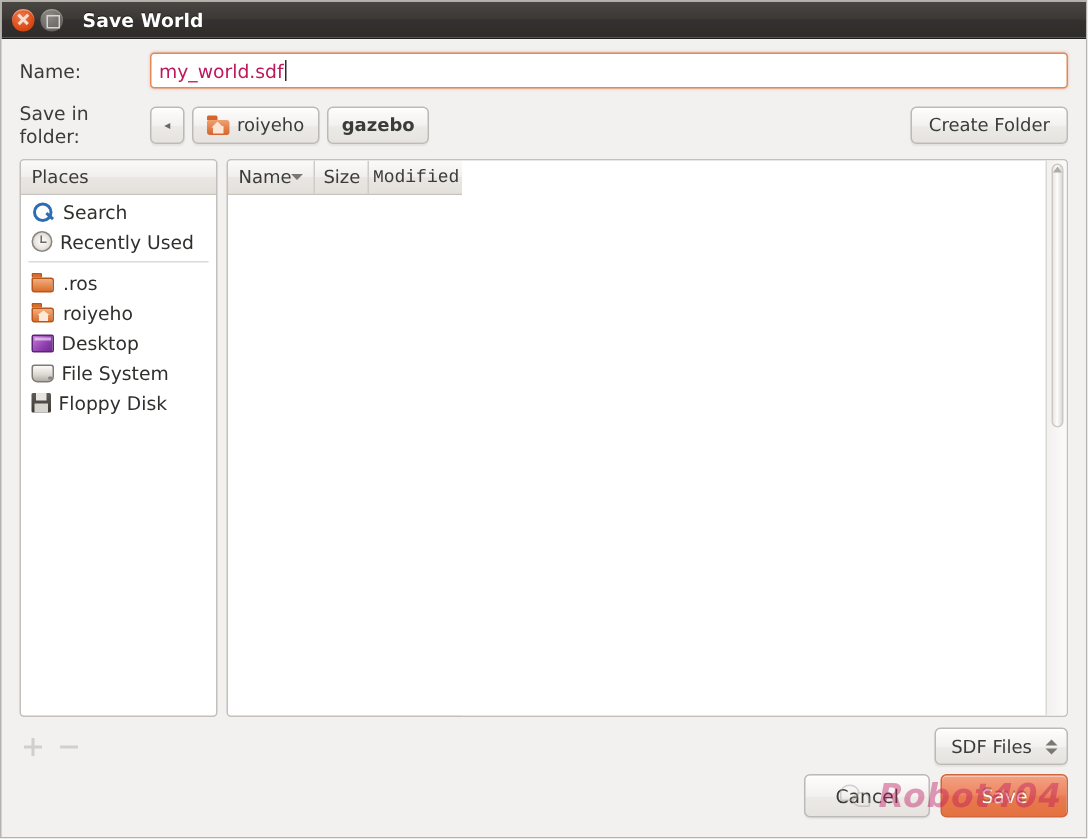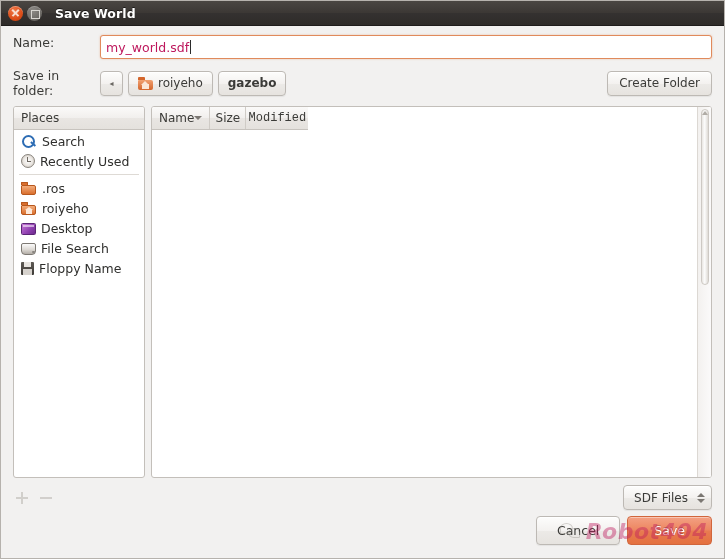--- a/index.html
+++ b/index.html
@@ -58,21 +58,21 @@
     color: #ffffff;
     font-size: 12.5px;
     font-weight: bold;
     margin-left: 9px;
     letter-spacing: .1px;
     text-shadow: 0 -1px 0 rgba(0,0,0,.6);
   }
 
   
   #name-row {
-    display: flex; align-items: flex-start;
+    display: flex; align-items: center;
     padding: 9px 12px 4px 12px;
   }
   #name-label { font-size: 12.5px; color: #3b3b38; width: 87px; }
   #name-input {
     flex: 1;
     height: 24px;
     background: #ffffff;
     border: 1px solid #e08a5c;
     border-radius: 3px;
     box-shadow: 0 0 2px rgba(224,138,92,.55);
@@ -511,26 +511,26 @@
           <span>roiyeho</span>
         </div>
 
         <div class="place-item">
           <span class="place-icon ic-desktop"></span>
           <span>Desktop</span>
         </div>
 
         <div class="place-item">
           <span class="place-icon ic-drive"></span>
-          <span>File Search</span>
+          <span>File System</span>
         </div>
 
         <div class="place-item">
           <span class="place-icon ic-floppy"></span>
-          <span>Floppy Name</span>
+          <span>Floppy Disk</span>
         </div>
 
       </div>
     </div>
 
     <div class="pane" id="files-pane">
       <div class="col-header">
         <div class="fcol name">
           <span>Name</span>
           <span class="sort-arrow"></span>

